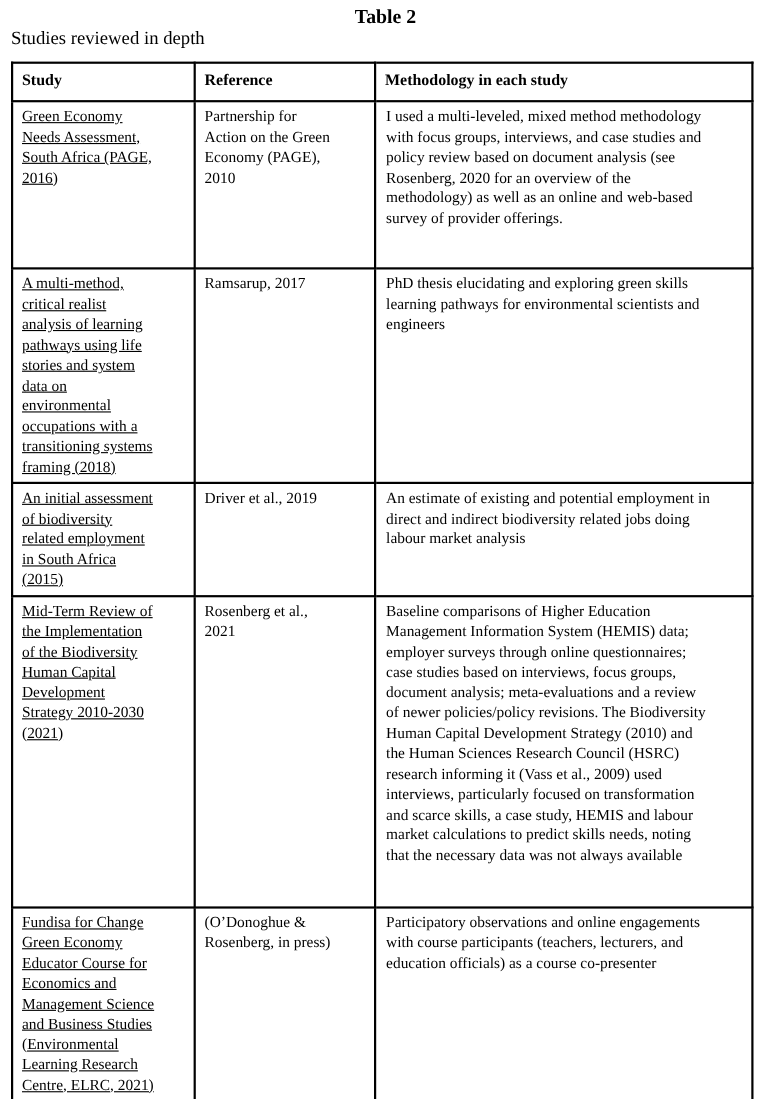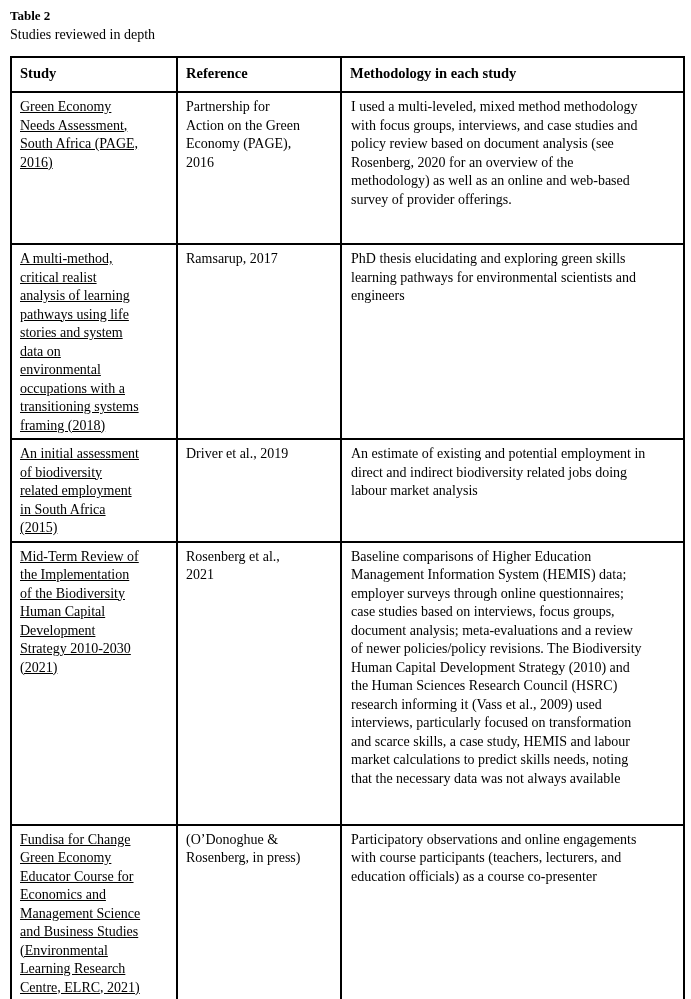--- a/index.html
+++ b/index.html
@@ -12,25 +12,26 @@
     height: 999px;
     overflow: hidden;
     color: #000000;
     font-family: "Liberation Serif", "DejaVu Serif", serif;
   }
   .page {
     padding: 6px 0 0 10px;
   }
   .table-label {
     font-weight: bold;
-    font-size: 13px;
+    font-size: 18px;
     line-height: 19px;
+    text-align: center;
   }
   .table-caption {
-    font-size: 14px;
+    font-size: 17px;
     line-height: 19px;
   }
   table.studies {
     border-collapse: collapse;
     table-layout: fixed;
     width: 673px;
     margin-top: 12px;
   }
   col.c-study { width: 166px; }
   col.c-ref   { width: 164px; }
@@ -80,21 +81,21 @@
     <thead>
       <tr>
         <th>Study</th>
         <th>Reference</th>
         <th>Methodology in each study</th>
       </tr>
     </thead>
     <tbody>
       <tr class="row-1">
         <td class="cell-study">Green Economy Needs Assessment, South Africa (PAGE, 2016)</td>
-        <td class="cell-ref ref-small">Partnership for Action on the Green Economy (PAGE), 2016</td>
+        <td class="cell-ref ref-small">Partnership for Action on the Green Economy (PAGE), 2010</td>
         <td class="cell-meth">I used a multi-leveled, mixed method methodology with focus groups, interviews, and case studies and policy review based on document analysis (see Rosenberg, 2020 for an overview of the methodology) as well as an online and web-based survey of provider offerings.</td>
       </tr>
       <tr class="row-2">
         <td class="cell-study">A multi-method, critical realist analysis of learning pathways using life stories and system data on environmental occupations with a transitioning systems framing (2018)</td>
         <td class="cell-ref">Ramsarup, 2017</td>
         <td class="cell-meth">PhD thesis elucidating and exploring green skills learning pathways for environmental scientists and engineers</td>
       </tr>
       <tr class="row-3">
         <td class="cell-study">An initial assessment of biodiversity related employment in South Africa (2015)</td>
         <td class="cell-ref">Driver et al., 2019</td>

